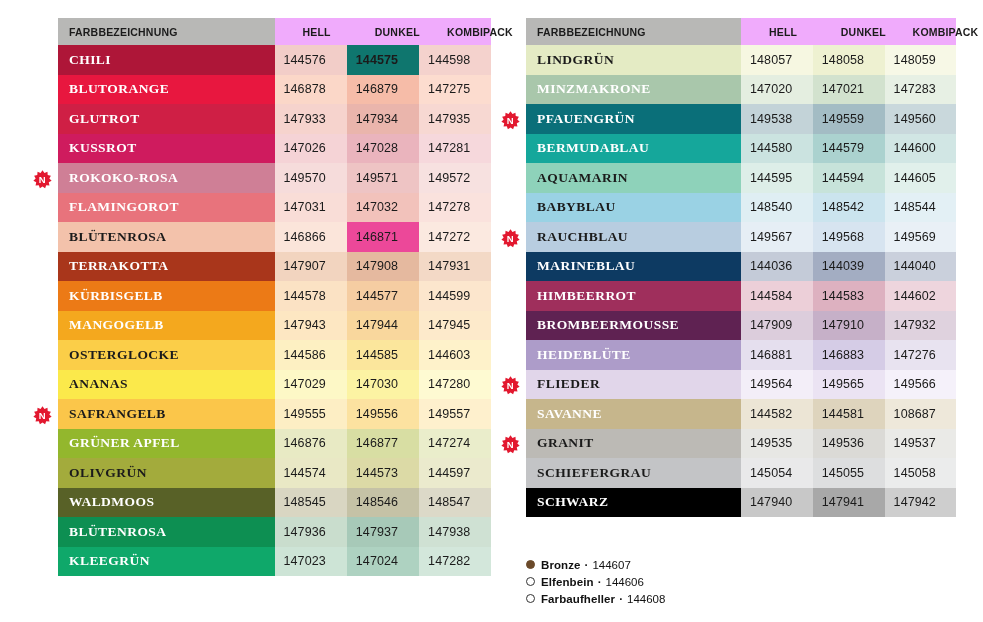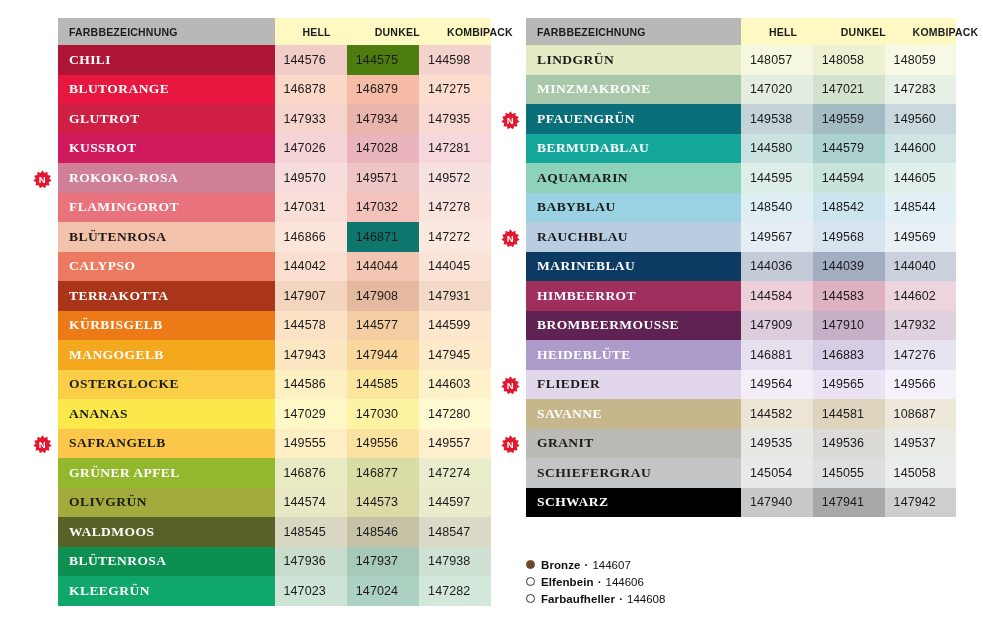--- a/index.html
+++ b/index.html
@@ -28,21 +28,21 @@
     font-weight:bold;
     letter-spacing:.2px;
     color:#1b1b1b;
     text-align:left;
     padding:0 0 0 11px;
     border:0;
     vertical-align:middle;
     white-space:nowrap;
   }
   .ctab th.h-name{background:#b8b8b6;}
-  .ctab th.h-num{background:#fef9c3;padding-left:28px;}
+  .ctab th.h-num{background:#f0abfc;padding-left:28px;}
 
   .ctab td{
     height:29.5px;
     border:0;
     vertical-align:middle;
     padding:0;
     font-size:12px;
     color:#1b1b1b;
   }
   .ctab td.nm{
@@ -107,21 +107,21 @@
             <th class="h-name">FARBBEZEICHNUNG</th>
             <th class="h-num">HELL</th>
             <th class="h-num">DUNKEL</th>
             <th class="h-num">KOMBIPACK</th>
           </tr>
         </thead>
         <tbody>
           <tr>
             <td class="nm light" style="background: rgb(174, 22, 56); position: relative;"><span>CHILI</span></td>
             <td class="num" style="background: rgb(242, 205, 200);">144576</td>
-            <td class="num" style="background: #4d7c0f;">144575</td>
+            <td class="num" style="background: #0f766e; font-weight: bold;">144575</td>
             <td class="num" style="background: rgb(244, 210, 205);">144598</td>
           </tr>
           <tr>
             <td class="nm light" style="background: rgb(232, 23, 63); position: relative;"><span>BLUTORANGE</span></td>
             <td class="num" style="background: rgb(251, 215, 200);">146878</td>
             <td class="num" style="background: rgb(246, 188, 168);">146879</td>
             <td class="num" style="background: rgb(252, 220, 207);">147275</td>
           </tr>
           <tr>
             <td class="nm light" style="background: rgb(207, 31, 69); position: relative;"><span>GLUTROT</span></td>
@@ -148,28 +148,22 @@
           </tr>
           <tr>
             <td class="nm light" style="background: rgb(232, 115, 124); position: relative;"><span>FLAMINGOROT</span></td>
             <td class="num" style="background: rgb(249, 221, 215);">147031</td>
             <td class="num" style="background: rgb(242, 194, 187);">147032</td>
             <td class="num" style="background: rgb(250, 226, 221);">147278</td>
           </tr>
           <tr>
             <td class="nm dark" style="background: rgb(243, 194, 171); position: relative;"><span>BLÜTENROSA</span></td>
             <td class="num" style="background: rgb(251, 229, 218);">146866</td>
-            <td class="num" style="background: #0f766e;">146871</td>
+            <td class="num" style="background: #ec4899;">146871</td>
             <td class="num" style="background: rgb(251, 233, 224);">147272</td>
-          </tr>
-          <tr>
-            <td class="nm light" style="background: rgb(236, 122, 97); position: relative;"><span>CALYPSO</span></td>
-            <td class="num" style="background: rgb(250, 223, 209);">144042</td>
-            <td class="num" style="background: rgb(243, 197, 179);">144044</td>
-            <td class="num" style="background: rgb(251, 227, 216);">144045</td>
           </tr>
           <tr>
             <td class="nm light" style="background: rgb(169, 54, 27); position: relative;"><span>TERRAKOTTA</span></td>
             <td class="num" style="background: rgb(242, 212, 191);">147907</td>
             <td class="num" style="background: rgb(229, 185, 159);">147908</td>
             <td class="num" style="background: rgb(243, 217, 198);">147931</td>
           </tr>
           <tr>
             <td class="nm light" style="background: rgb(236, 122, 22); position: relative;"><span>KÜRBISGELB</span></td>
             <td class="num" style="background: rgb(251, 226, 196);">144578</td>

